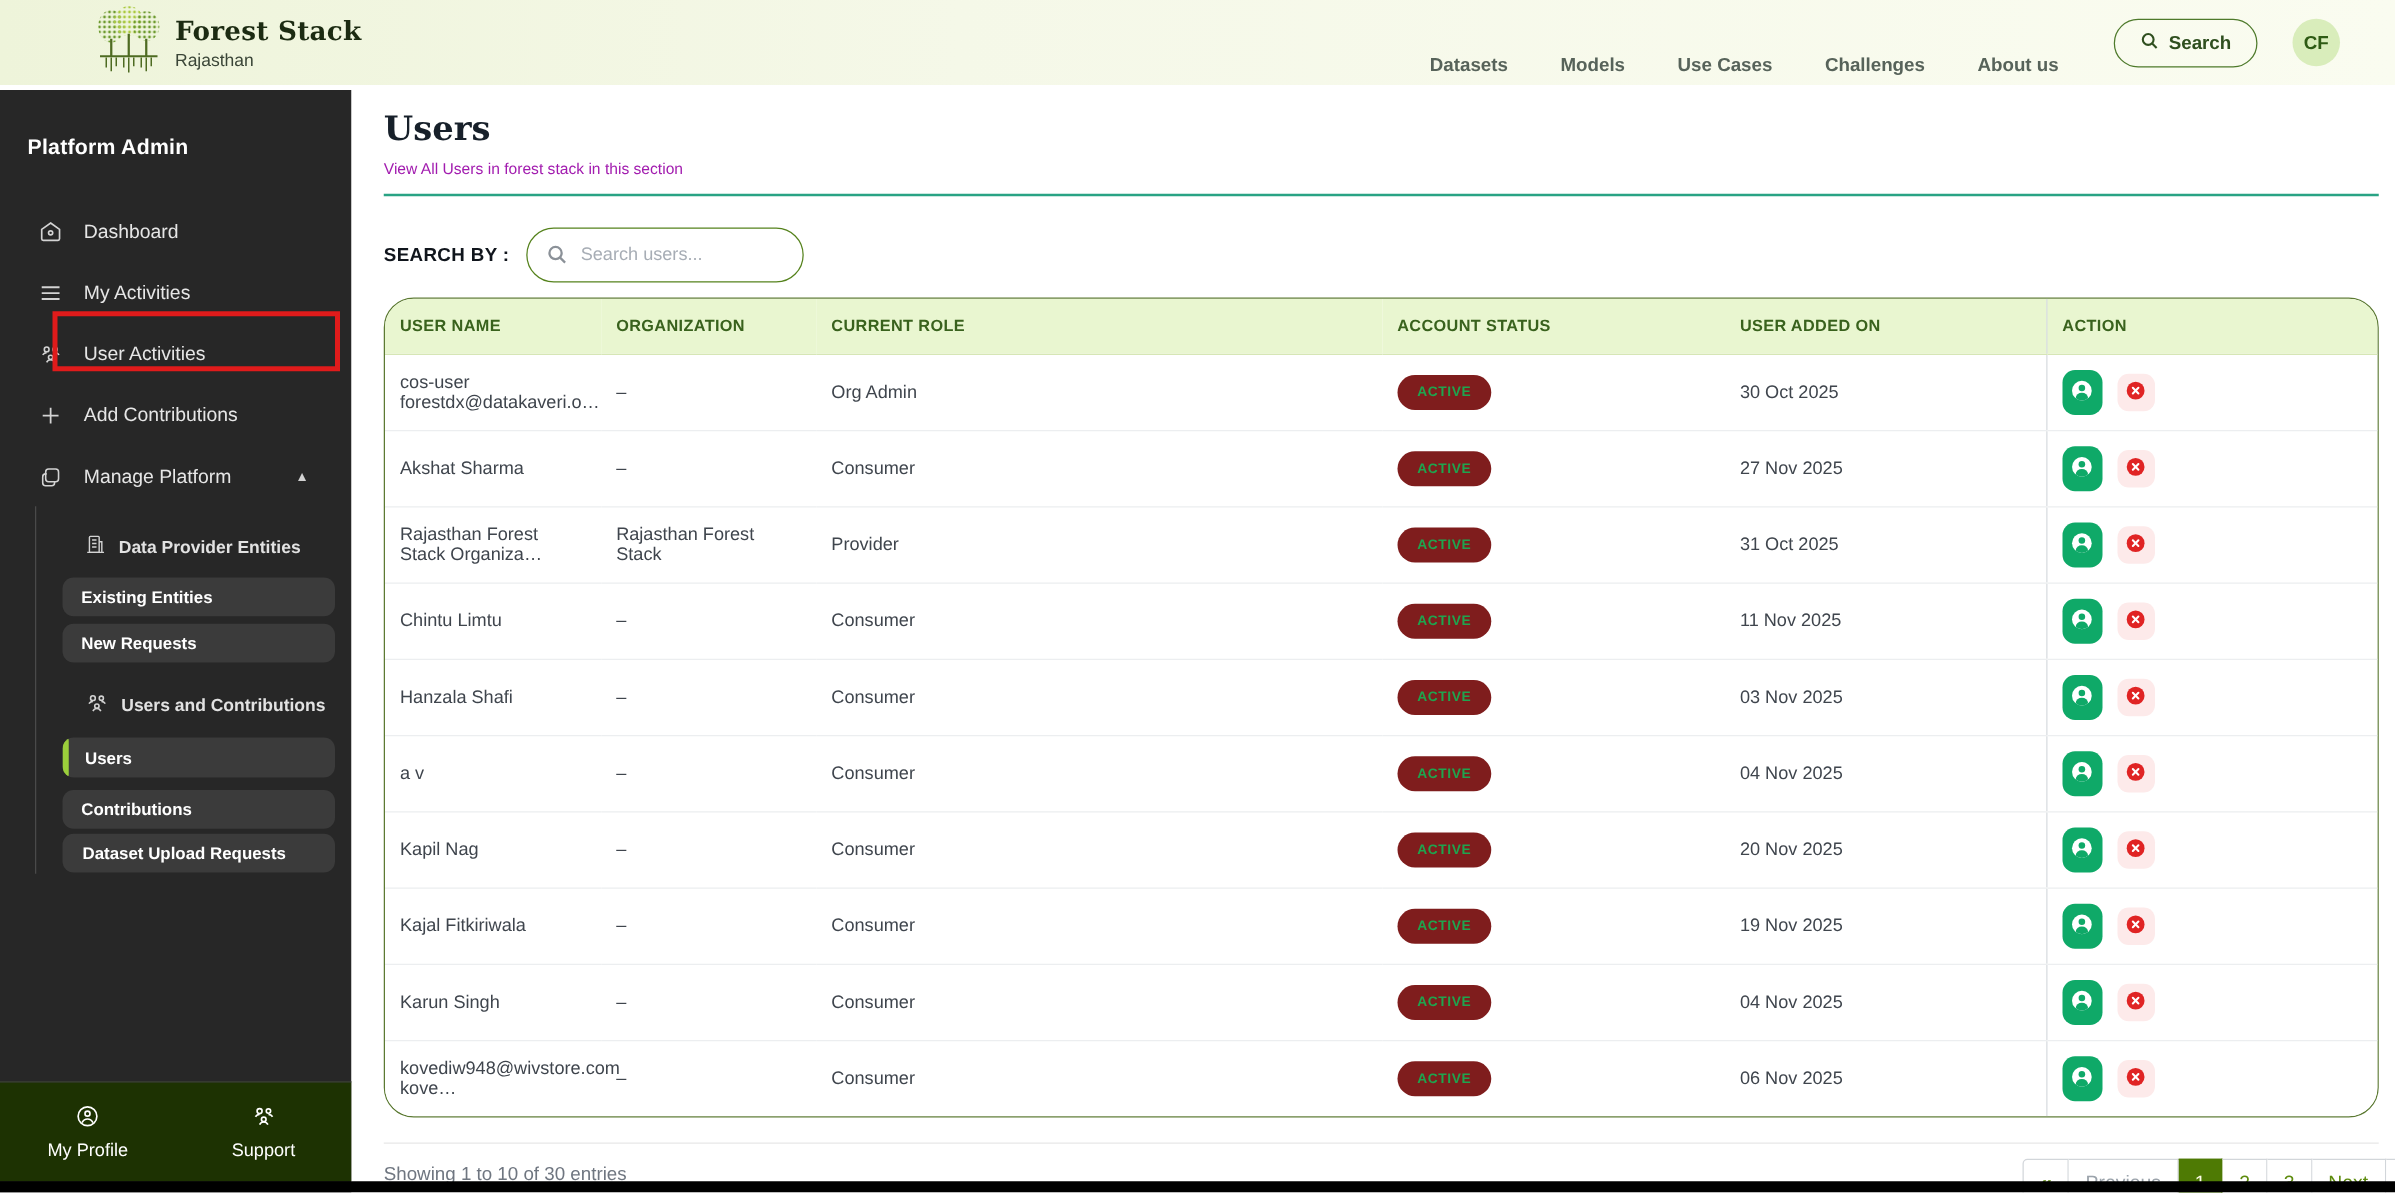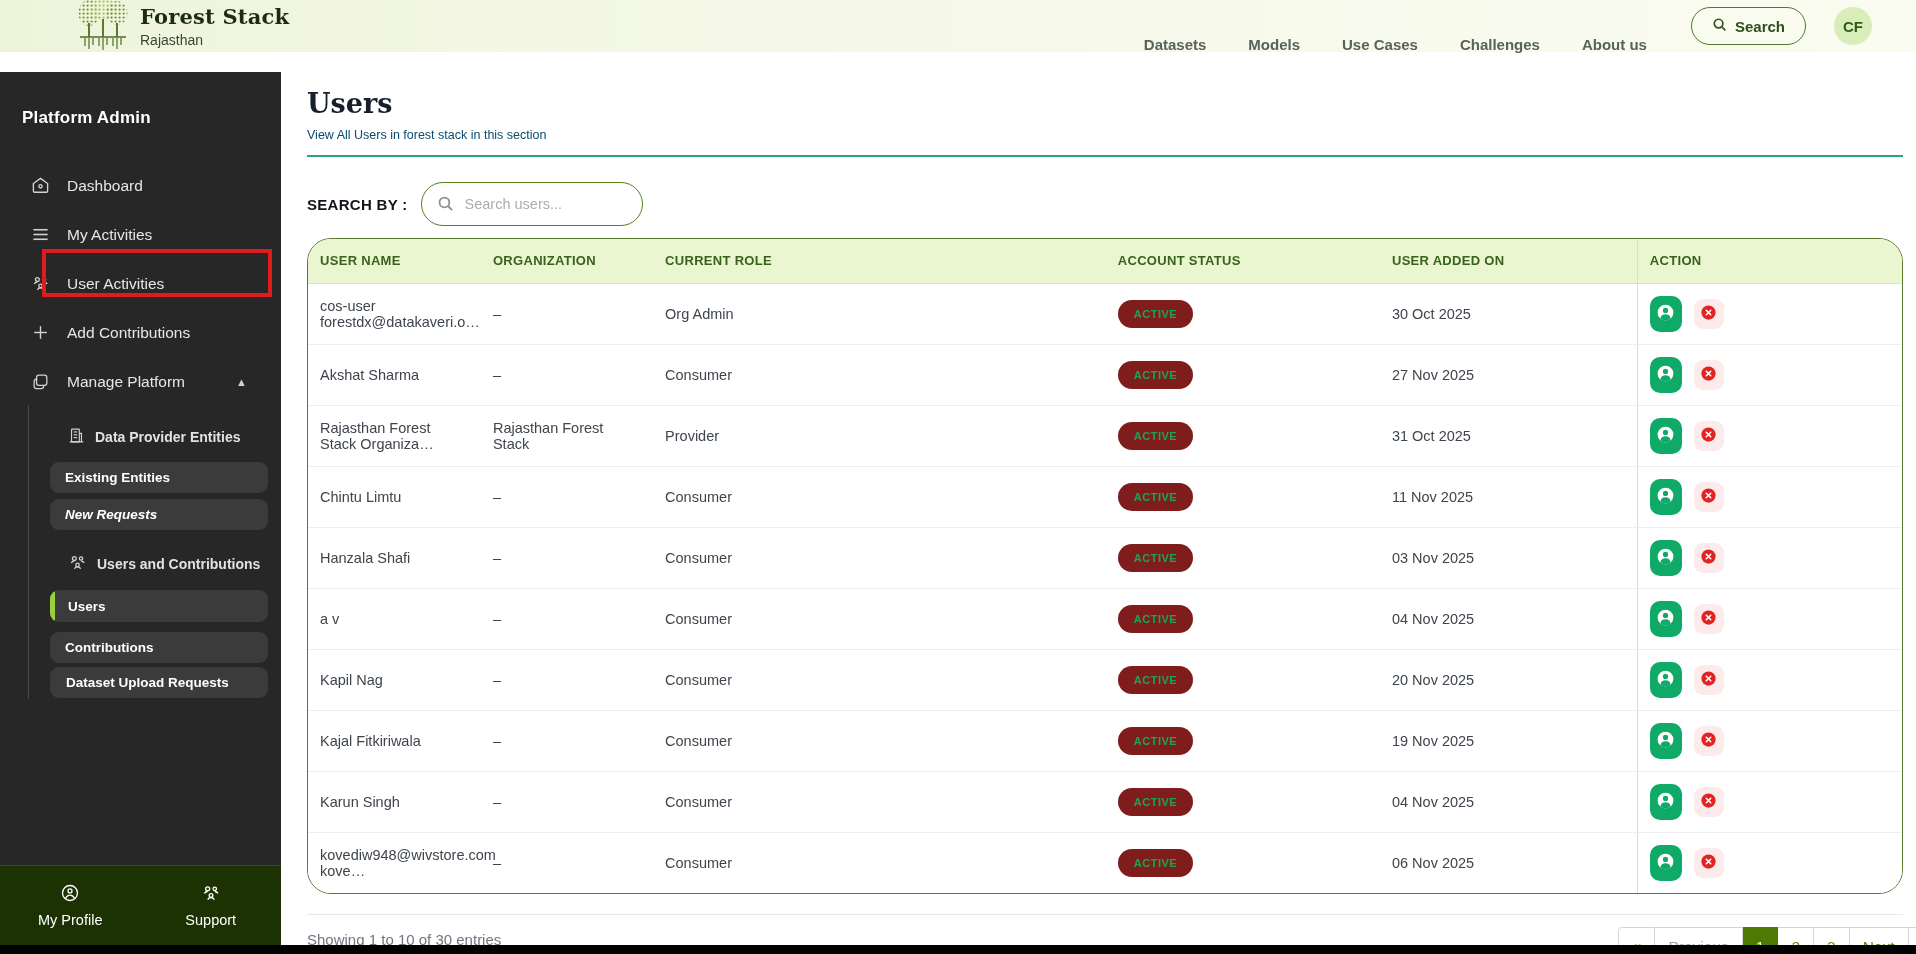--- a/index.html
+++ b/index.html
@@ -1,20 +1,20 @@
 <!DOCTYPE html>
 <html><head>
 <meta charset="utf-8">
 <style>
   * { margin:0; padding:0; box-sizing:border-box; }
   html,body { width:1916px; height:954px; overflow:hidden; }
   body { font-family:"Liberation Sans", sans-serif; position:relative; background:#fff; }
 
   
-  .app-header { position:absolute; left:0; top:0; width:1916px; height:52px;
+  .app-header { position:absolute; left:0; top:0; width:1916px; height:68px;
     background:linear-gradient(90deg,#eef4da 0%,#f5f8e8 40%,#fafcf0 100%);
     display:flex; align-items:center; z-index:5; }
   .logo-wrap { display:flex; align-items:center; gap:12px; margin-left:78px; }
   .logo-text .brand { font-family:"DejaVu Serif", serif; font-weight:bold; font-size:21px; color:#1c2b12; letter-spacing:0.2px; }
   .logo-text .region { font-size:14px; color:#3a4537; margin-top:3px; }
   .top-nav { display:flex; align-items:center; gap:42px; margin-left:auto; }
   .top-nav a { text-decoration:none; color:#57635a; font-size:15px; font-weight:600; cursor:pointer;margin-top:36px; }
   .search-btn { display:flex; align-items:center; gap:8px; border:1.6px solid #4e7a2b; border-radius:999px;
     padding:9px 20px; background:transparent; color:#2f4f1f; font-size:15px; font-weight:700;
     margin-left:44px; cursor:pointer; font-family:inherit; }
@@ -38,21 +38,21 @@
   .sub-btn .accent { position:absolute; left:0; top:0; bottom:0; width:5px; background:#9bcf3b; border-radius:3px; }
   .annotation-box { position:absolute; left:42px; top:177px; width:230px; height:48px; border:4px solid #e01b1b; z-index:9; pointer-events:none; }
   .side-footer { position:absolute; left:0; bottom:9px; width:281px; height:80px; background:#1d3202; border-top:1px solid #3f3f3f; display:flex; }
   .foot-item { width:50%; display:flex; flex-direction:column; align-items:center; justify-content:center; gap:6px; color:#fff; font-size:14.5px; cursor:pointer; }
 
   .bottom-bar { position:absolute; left:0; top:945px; width:1916px; height:9px; background:#000; z-index:60; }
 
   
   .main { position:absolute; left:281px; top:72px; width:1635px; height:882px; background:#fff; padding:16px 13px 0 26px; }
   .page-title { font-family:"DejaVu Serif", serif; font-weight:bold; font-size:27px; color:#17202a; }
-  .page-subtitle { margin-top:9px; font-size:12.5px; color:#0c4a6e; }
+  .page-subtitle { margin-top:9px; font-size:12.5px; color:#a21caf; }
   .title-rule { margin-top:13px; height:2px; background:#29a384; width:100%; }
   .search-row { margin-top:25px; display:flex; align-items:center; gap:13px; height:44px; }
   .search-by { font-size:15px; font-weight:800; color:#10151c; letter-spacing:0.3px; }
   .search-pill { position:relative; width:222px; height:44px; }
   .search-pill input { width:100%; height:100%; border:1.6px solid #55821c; border-radius:22px;
     padding:0 14px 0 43px; font-size:14.5px; color:#333; outline:none; font-family:inherit; background:#fff; }
   .search-pill input::placeholder { color:#a7adb5; }
   .search-pill .ic { position:absolute; left:16px; top:13px; }
 
   .table-wrap { margin-top:12px; border:1px solid #5c7a33; border-radius:24px; overflow:hidden; }
@@ -203,21 +203,21 @@
             <path d="M16 9h3v12h-3M2.5 21h19"></path>
             <line x1="8" y1="7" x2="13" y2="7"></line>
             <line x1="8" y1="11" x2="13" y2="11"></line>
             <line x1="8" y1="15" x2="13" y2="15"></line>
           </svg></span>
         <span>Data Provider Entities</span>
       </div>
       <div class="sub-btn" style="top: 57px;">
         <span>Existing Entities</span>
       </div>
-      <div class="sub-btn" style="top: 94px; font-style: italic;">
+      <div class="sub-btn" style="top: 94px;">
         <span>New Requests</span>
       </div>
       <div class="sub-header" style="top: 148px;">
         <span><svg width="19" height="19" viewBox="0 0 24 24" fill="none" stroke="#d3d3d3" stroke-width="1.6">
             <circle cx="8" cy="7" r="2.4"></circle>
             <circle cx="16.5" cy="7" r="2.1"></circle>
             <circle cx="12" cy="15" r="2.2"></circle>
             <path d="M4 12.5c1-1.6 2.5-2.3 4-2.3M20.5 12.5c-1-1.6-2.5-2.3-4-2.3M8 20c.8-1.6 2.4-2.5 4-2.5s3.2.9 4 2.5"></path>
           </svg></span>
         <span>Users and Contributions</span>

